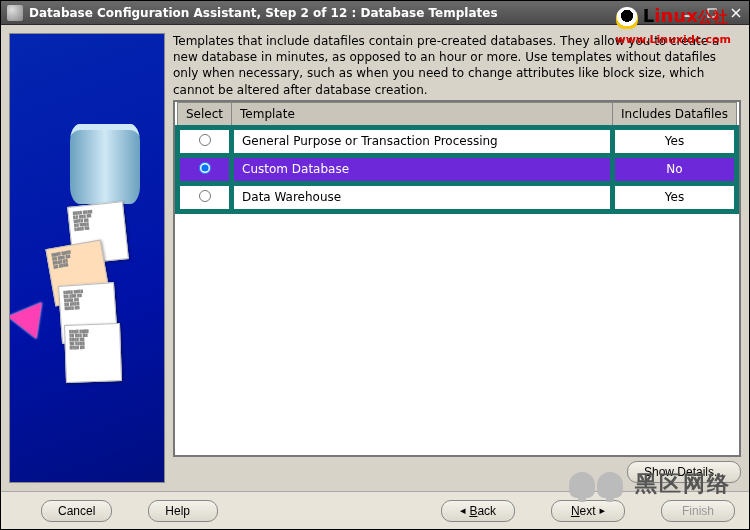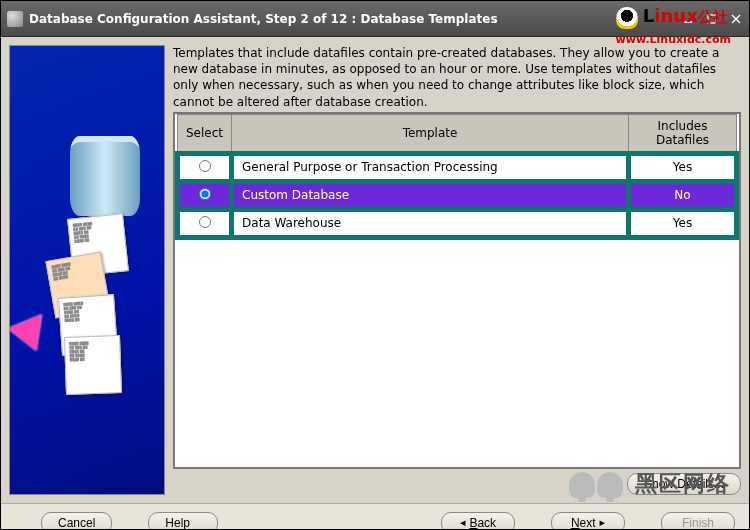--- a/index.html
+++ b/index.html
@@ -10,21 +10,21 @@
     width: 750px;
     height: 530px;
     overflow: hidden;
     position: relative;
     border: 1px solid #000;
   }
   
   .titlebar {
     background: linear-gradient(to bottom, #6a6a6a 0%, #4a4a4a 100%);
     color: #fff;
-    height: 36px;
+    height: 24px;
     display: flex;
     align-items: center;
     padding: 0 6px;
     font-size: 12px;
     border-bottom: 1px solid #2a2a2a;
   }
   .titlebar .app-icon {
     width: 16px; height: 16px;
     background: radial-gradient(circle at 30% 30%, #ddd, #888);
     border-radius: 2px;
@@ -147,27 +147,27 @@
     overflow: hidden;
   }
   table {
     width: 100%;
     border-collapse: collapse;
     font-size: 12px;
   }
   th {
     background: #c9c5ba;
     color: #000;
-    text-align: center;
+    text-align: left;
     font-weight: normal;
     padding: 4px 8px;
     border: 1px solid #888;
   }
   th.sel-col, td.sel-col { width: 40px; text-align:center; }
-  th.inc-col, td.inc-col { width: 108px; text-align:center; }
+  th.inc-col, td.inc-col { width: 124px; text-align:center; }
   td {
     padding: 4px 8px;
     border: 5px solid #0f766e;
     background: #fff;
   }
   tr.selected td {
     background: #6d28d9;
     color: #fff;
   }
   input[type=radio] {

